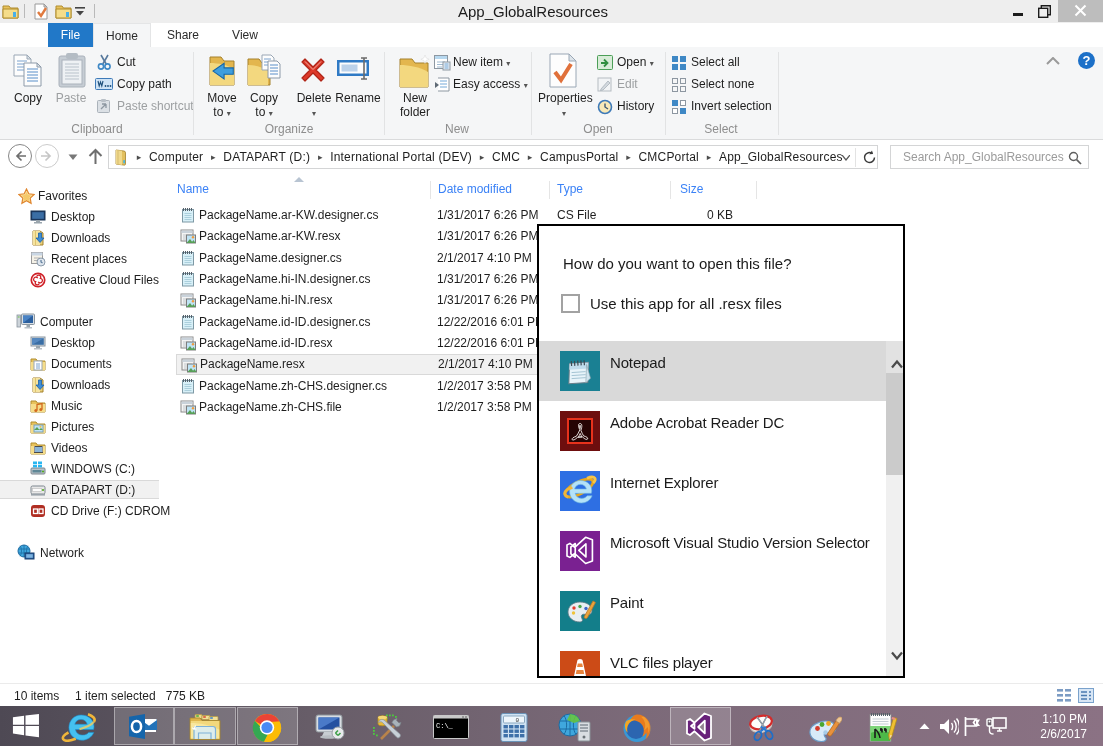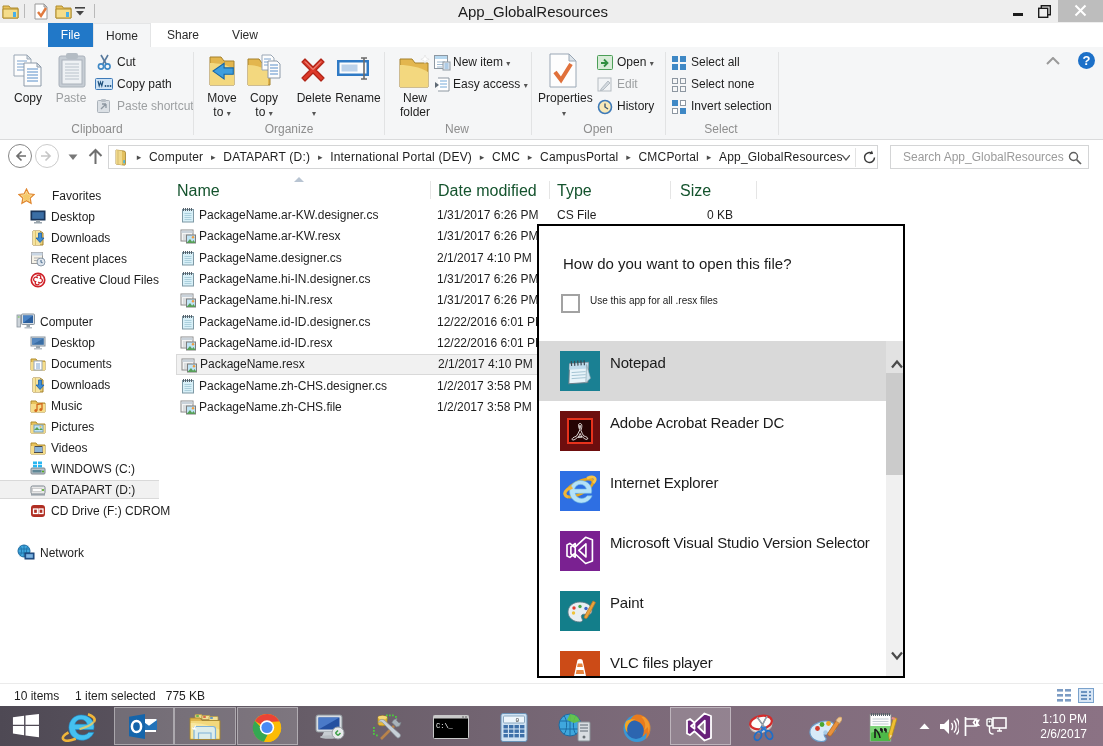--- a/index.html
+++ b/index.html
@@ -29,21 +29,21 @@
 .navcircle { position:absolute; top:4px; width:24px; height:24px; border-radius:50%; }
 #crumbbox { position:absolute; left:108px; top:5px; width:770px; height:24px; border:1px solid #d4d5d6; background:#fff; }
 #searchbox { position:absolute; left:890px; top:5px; width:199px; height:24px; border:1px solid #d4d5d6; background:#fff;text-align:right; }
 .crumb { float:left; height:22px; line-height:22px; font-size:12px; color:#1e1e1e; letter-spacing:0.2px; }
 .csep { float:left; width:20px; height:22px; line-height:22px; text-align:center; font-size:9px; color:#4c4c4c; }
 
 #mainarea { position:absolute; left:0; top:174px; width:1103px; height:509px; background:#fff; }
 #sidebar { position:absolute; left:0; top:0; width:160px; height:509px; background:#fff; }
 .sideitem { position:absolute; height:18px; line-height:18px; font-size:12px; color:#1e1e1e; white-space:nowrap; }
 
-.colhead { position:absolute; top:8px; font-size:16px; color:#14532d;text-align:right; }
+.colhead { position:absolute; top:8px; font-size:12px; color:#3b82f6;text-align:right; }
 .filerow { position:absolute; left:160px; width:600px; height:21px; font-size:12px; color:#1e1e1e; }
 .fname { position:absolute; left:39px; top:3px; white-space:nowrap; }
 .fdate { position:absolute; left:277px; top:3px; white-space:nowrap; }
 .ftype { position:absolute; left:397px; top:3px; }
 .fsize { position:absolute; left:500px; width:73px; top:3px; text-align:right; }
 .ficon { position:absolute; left:20px; top:2px; width:16px; height:16px; }
 
 #dialog { position:absolute; left:537px; top:224px; width:368px; height:454px; background:#fff; border:2px solid #000; overflow:hidden; }
 .dlgrow { position:absolute; left:2px; width:347px; height:60px; }
 .dlgicon { position:absolute; left:21px; top:10px; width:40px; height:40px; }
@@ -313,21 +313,21 @@
         </svg>
     </div>
   </div>
   <div id="mainarea">
 
     <div id="sidebar">
       <svg class="abs" style="left:18px;top:14px" width="17" height="17" viewBox="0 0 17 17">
           <path d="M8.5 1 l2.3 4.8 5.2 0.7 -3.8 3.6 0.9 5.2 -4.6-2.5 -4.6 2.5 0.9-5.2 -3.8-3.6 5.2-0.7 z" fill="#fbe3a2" stroke="#e0862e" stroke-width="1.2"></path>
           <path d="M8.5 4 l1.5 3.1 3.4 0.5 -2.5 2.3 0.6 3.4 -3-1.6 -3 1.6 0.6-3.4 -2.5-2.3 3.4-0.5 z" fill="#f5c96a"></path>
         </svg>
-      <div class="sideitem" style="left:52px;top:13px">Favorites</div>
+      <div class="sideitem" style="left:38px;top:13px">Favorites</div>
       <svg class="abs" style="left:30px;top:35px" width="16" height="16" viewBox="0 0 16 16">
           <rect x="1" y="2" width="14" height="9" fill="#1f3d68" stroke="#163050"></rect>
           <rect x="2.2" y="3.2" width="11.6" height="6.6" fill="#3a6ea5"></rect>
           <rect x="6" y="11" width="4" height="2" fill="#9aa5ad"></rect>
           <rect x="4" y="13" width="8" height="1.5" fill="#9aa5ad"></rect>
         </svg>
       <div class="sideitem" style="left:51px;top:34px">Desktop</div>
       <svg class="abs" style="left:30px;top:56px" width="16" height="16" viewBox="0 0 16 16">
           <path d="M3 1 h7 l3 2 v12 H3 z" fill="#e8cf7a" stroke="#a5812c"></path>
           <path d="M3 1 l7 0 0 14 -7 0 z" fill="#f5e3a0"></path>
@@ -555,21 +555,21 @@
           <path d="M6.5 15 l3.5-4 3 4 z M11 15 l2.5-3 2 3 z" fill="#58a058"></path>
           <circle cx="13" cy="9.3" r="1.2" fill="#f09a3c"></circle>
         </svg>
       <div class="fname">PackageName.zh-CHS.file</div>
         <div class="fdate">1/2/2017 3:58 PM</div>
     </div>
   </div>
   <div id="dialog">
     <div class="abs" style="left:24px;top:29px;font-size:15px;color:#1b1b1b">How do you want to open this file?</div>
     <div class="abs" style="left:22px;top:68px;width:19px;height:19px;border:2px solid #a2a2a2;background:#fff"></div>
-    <div class="abs" style="left:51px;top:69px;font-size:10px;color:#1b1b1b">Use this app for all .resx files</div>
+    <div class="abs" style="left:51px;top:69px;font-size:15px;color:#1b1b1b">Use this app for all .resx files</div>
 
     <div class="dlgrow" style="left:0;top:115px;width:347px;background:#d9d9d9">
       <svg class="dlgicon" viewBox="0 0 40 40">
           <rect width="40" height="40" fill="#1a8093"></rect>
           <g transform="translate(7,6) rotate(-4 13 14)">
             <path d="M3 6 h19 l-2 20 H1 z" fill="#e8f4fa" stroke="#6a7f8a"></path>
             <path d="M3 6 h19 l-0.6 6 H2.4 z" fill="#bfdcec"></path>
             <path d="M5 3.5 v5 M8.2 3.5 v5 M11.4 3.5 v5 M14.6 3.5 v5 M17.8 3.5 v5" stroke="#3c4a52" stroke-width="1.2"></path>
             <path d="M4.5 15 h14 M4.3 18 h14 M4.1 21 h14" stroke="#9fc0d0" stroke-width="0.9"></path>
             <path d="M20 8 l3 14 -5 4 z" fill="#cfe4ef" stroke="#8aa0ab" stroke-width="0.6"></path>

